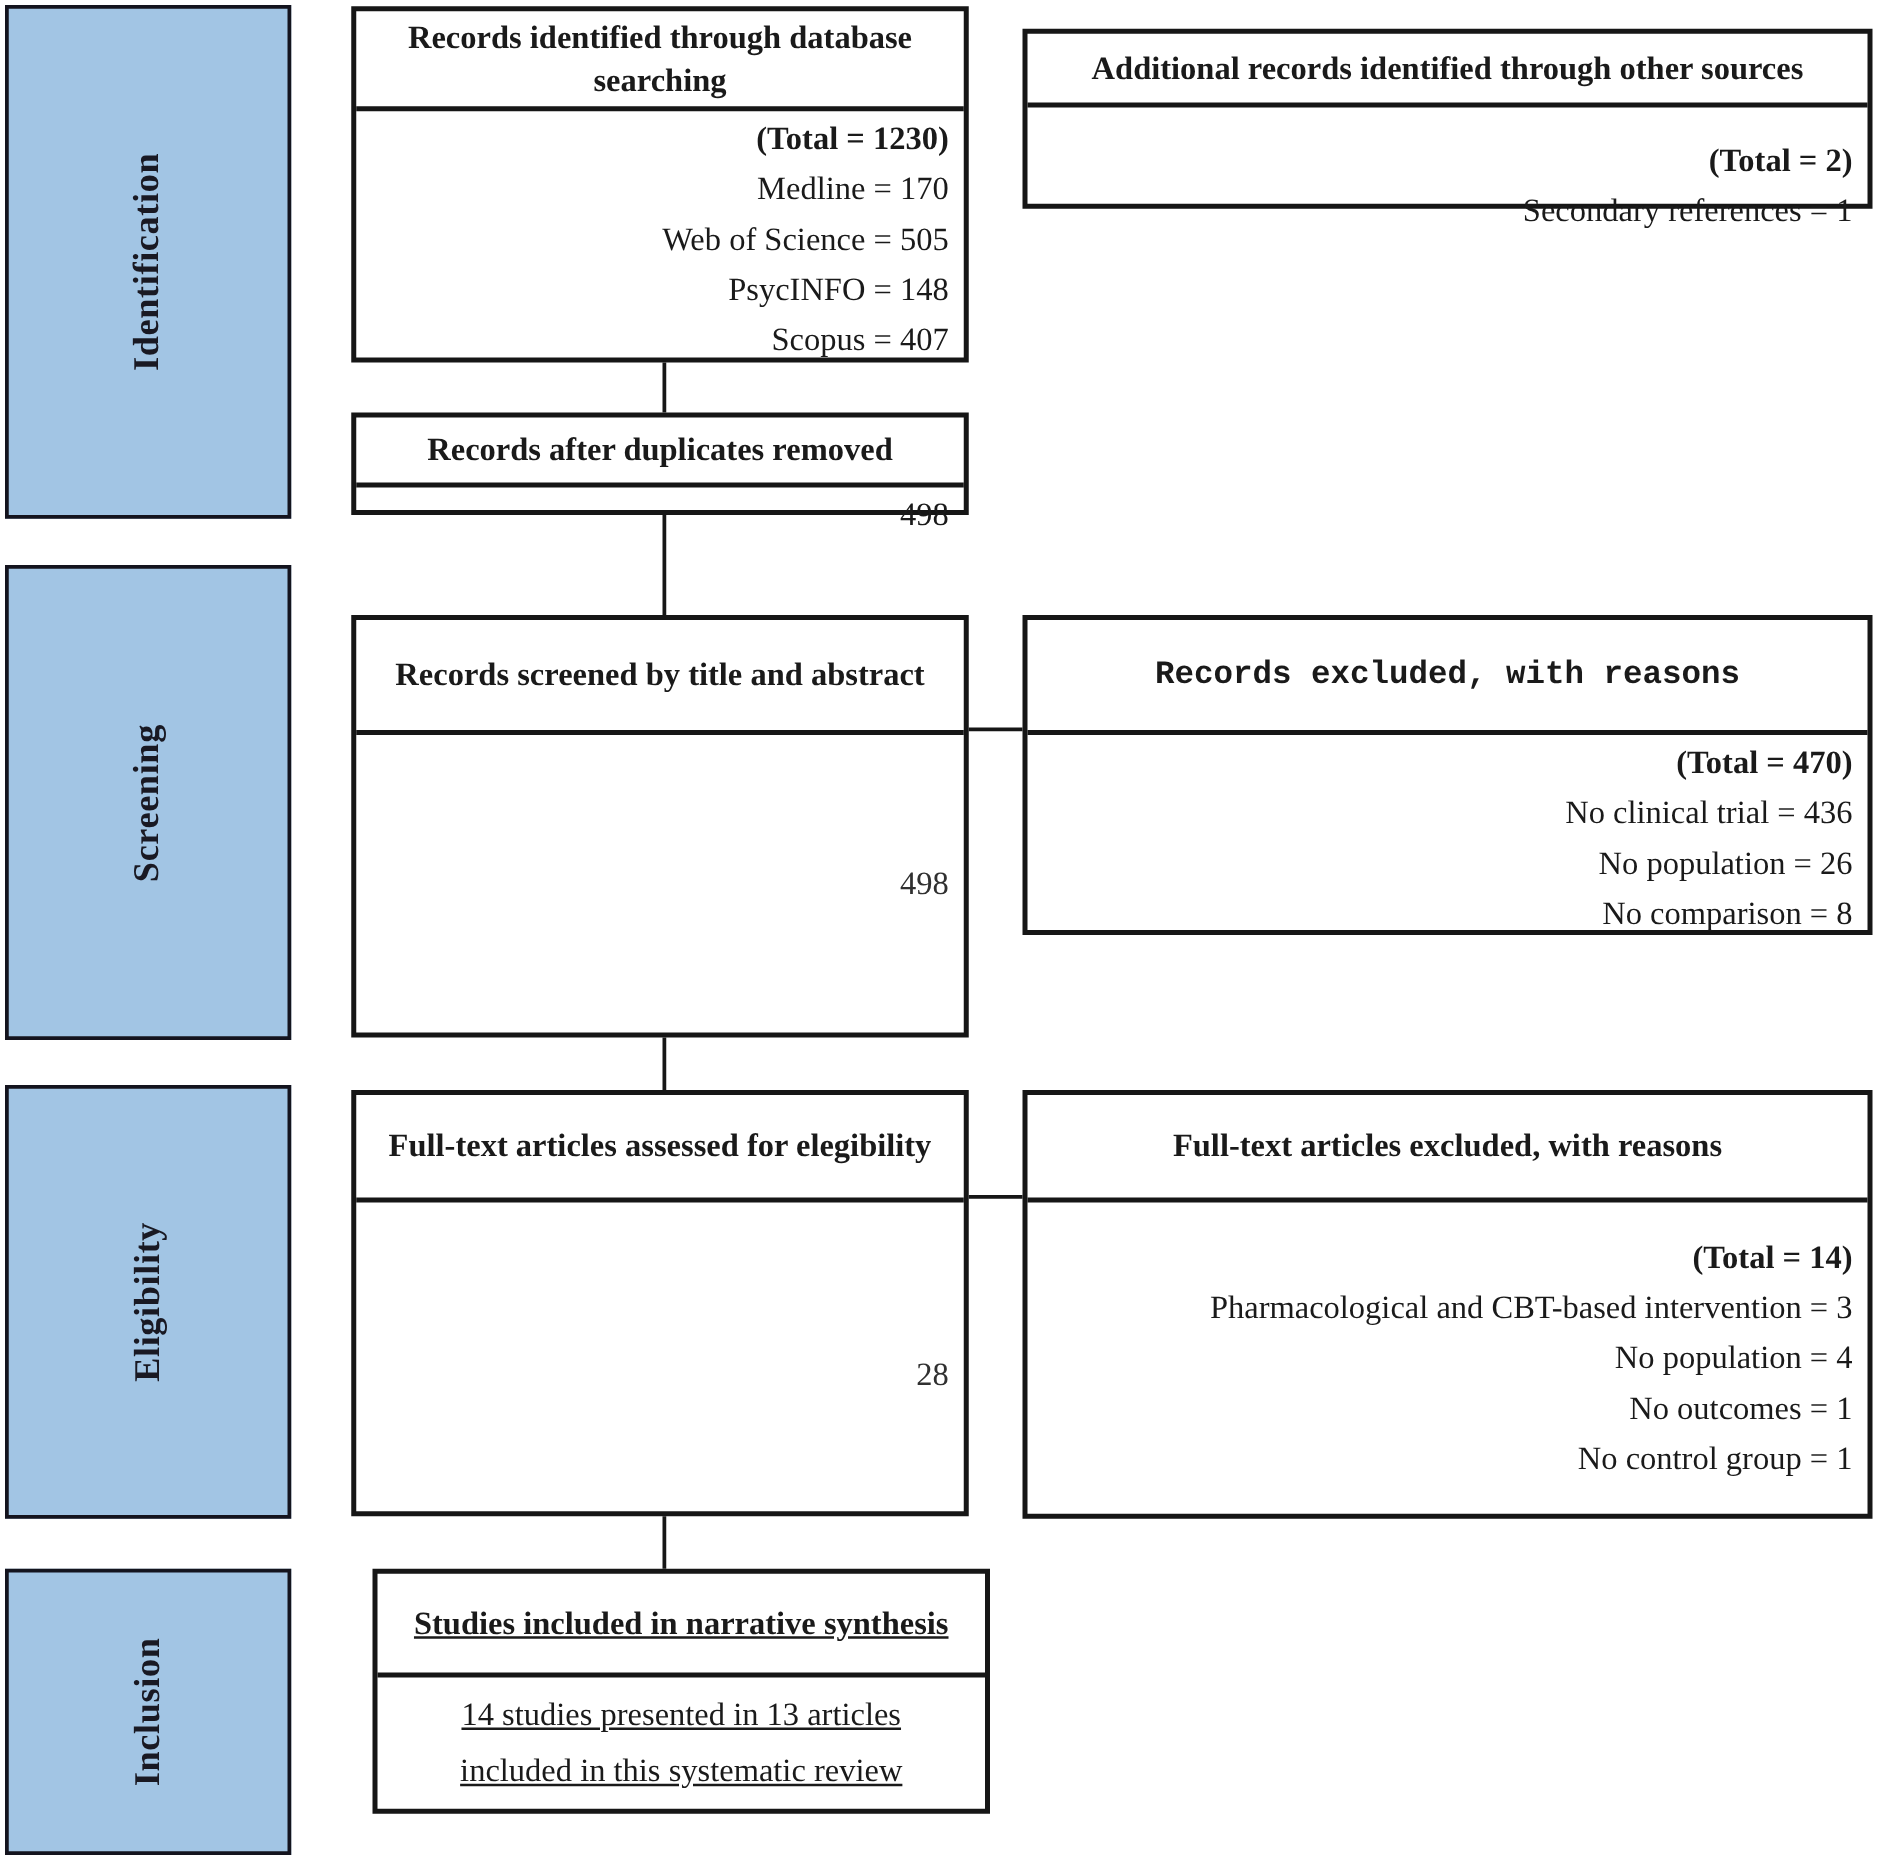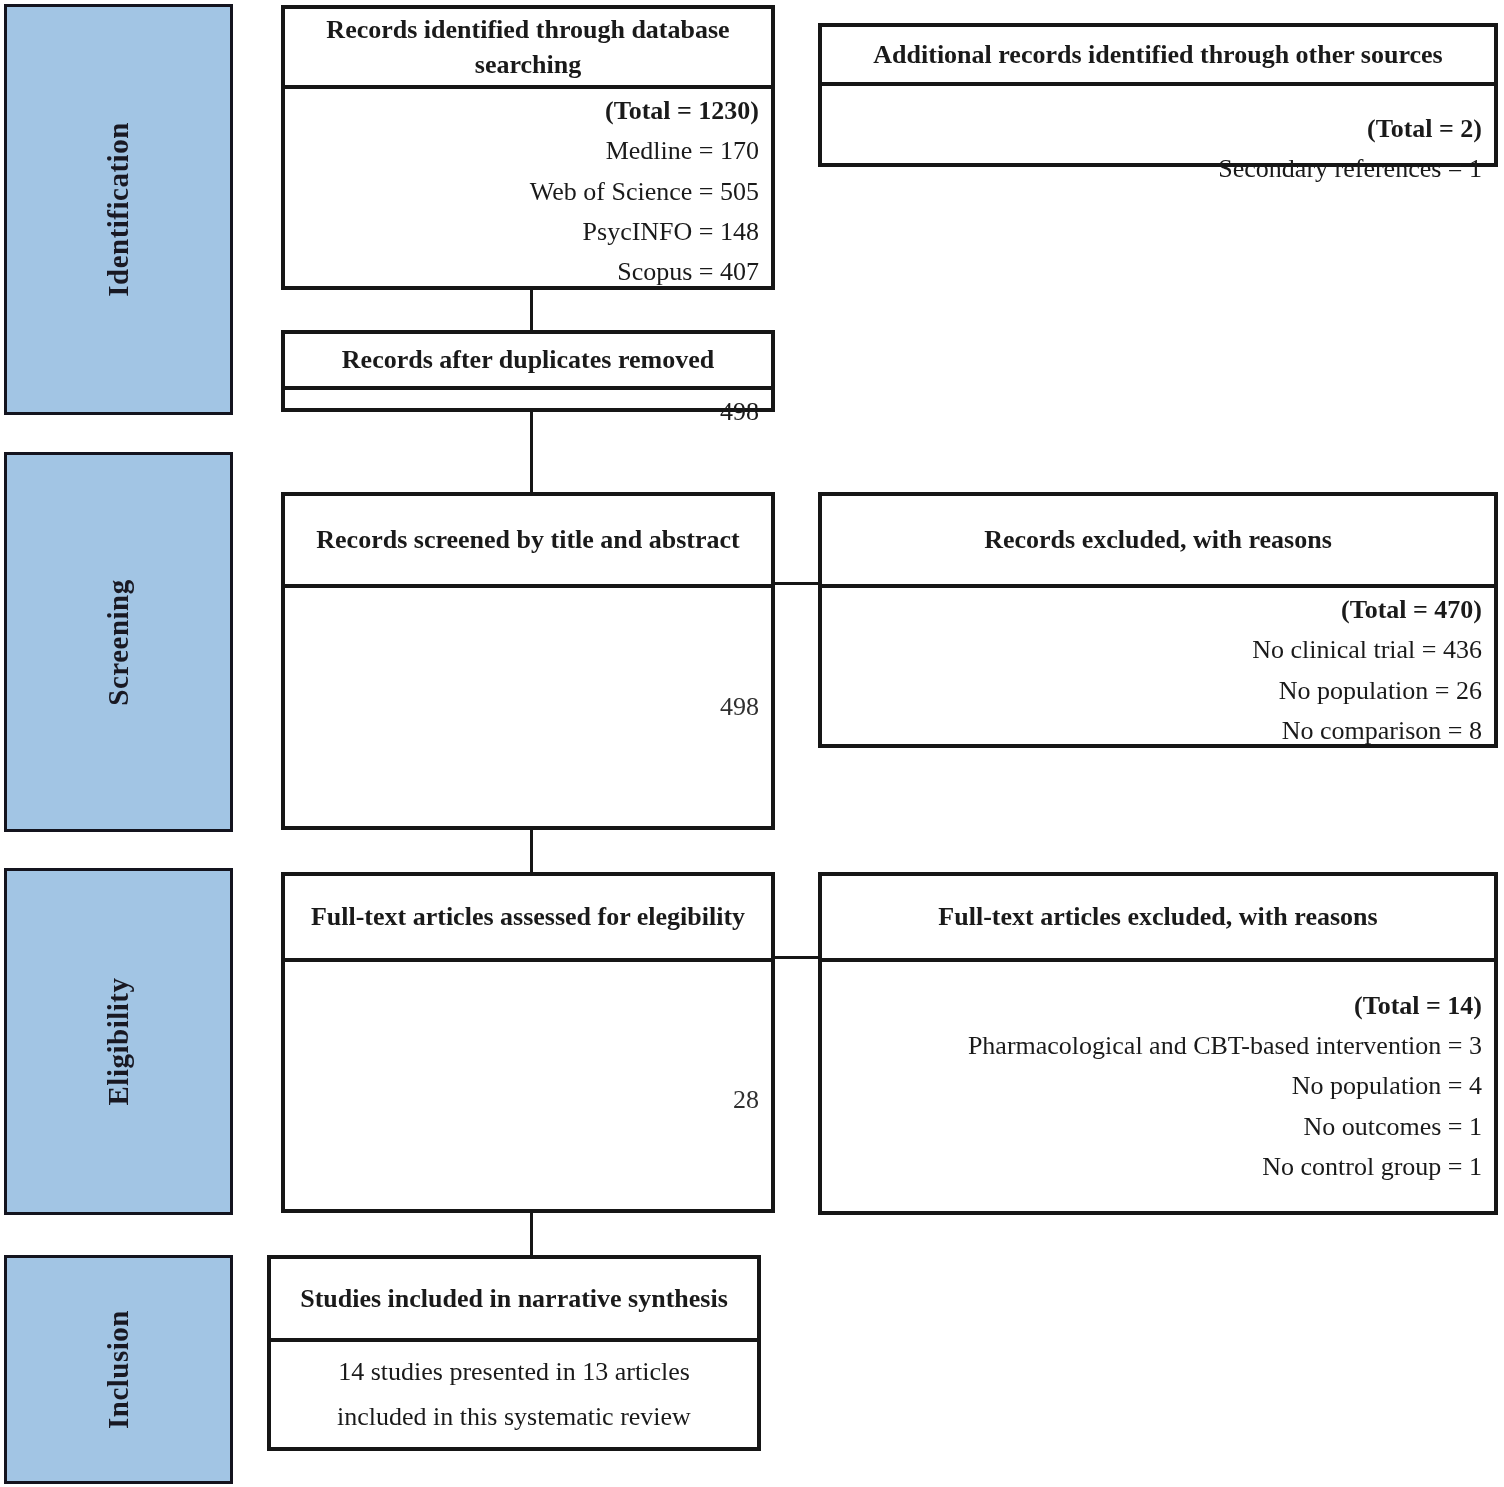--- a/index.html
+++ b/index.html
@@ -77,35 +77,35 @@
   <div class="fbox" style="left:281px;top:492px;width:494px;height:338px;">
     <div class="hd" style="height:92px;">Records screened by title and abstract</div>
     <div class="bd muted">498</div>
   </div>
 
   <div class="fbox" style="left:281px;top:872px;width:494px;height:341px;gap:30px;">
     <div class="hd" style="height:86px;">Full-text articles assessed for elegibility</div>
     <div class="bd muted">28</div>
   </div>
 
-  <div class="fbox" style="left:267px;top:1255px;width:494px;height:196px;">
+  <div class="fbox" style="left:298px;top:1255px;width:494px;height:196px;text-decoration:underline;">
     <div class="hd" style="height:83px;">Studies included in narrative synthesis</div>
     <div class="bd" style="padding:2px 34px;line-height:1.7;border-radius:28px;">14 studies presented in 13 articles included in this systematic review</div>
   </div>
 
   <div class="fbox" style="left:818px;top:23px;width:680px;height:144px;gap:21px;">
     <div class="hd" style="height:59px;">Additional records identified through other sources</div>
     <div class="bd">
       <span class="line total">(Total = 2)</span>
       <span class="line">Secondary references = 1</span>
     </div>
   </div>
 
   <div class="fbox" style="left:818px;top:492px;width:680px;height:256px;">
-    <div class="hd" style="height:92px;">Records excluded, with reasons</div>
+    <div class="hd" style="height:92px;font-family:Liberation Mono, monospace;">Records excluded, with reasons</div>
     <div class="bd">
       <span class="line total">(Total = 470)</span>
       <span class="line">No clinical trial = 436</span>
       <span class="line">No population = 26</span>
       <span class="line">No comparison = 8</span>
     </div>
   </div>
 
   <div class="fbox" style="left:818px;top:872px;width:680px;height:343px;">
     <div class="hd" style="height:86px;">Full-text articles excluded, with reasons</div>

